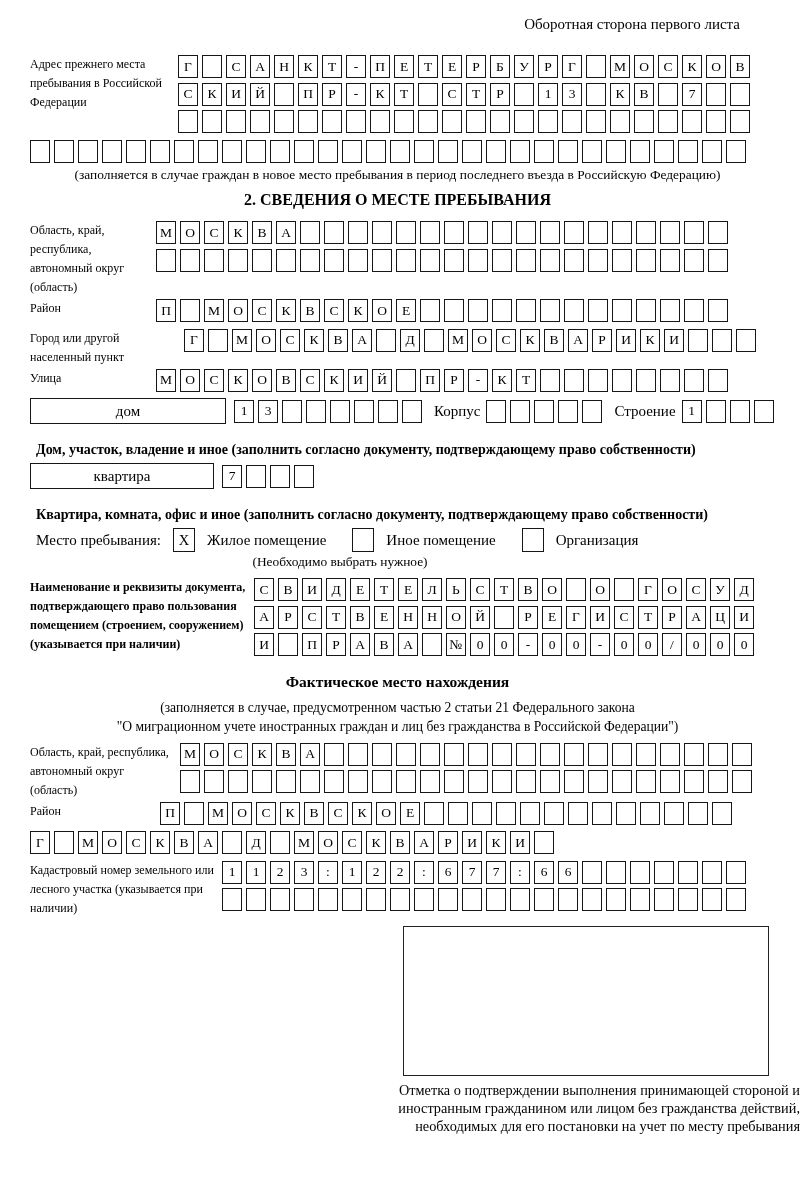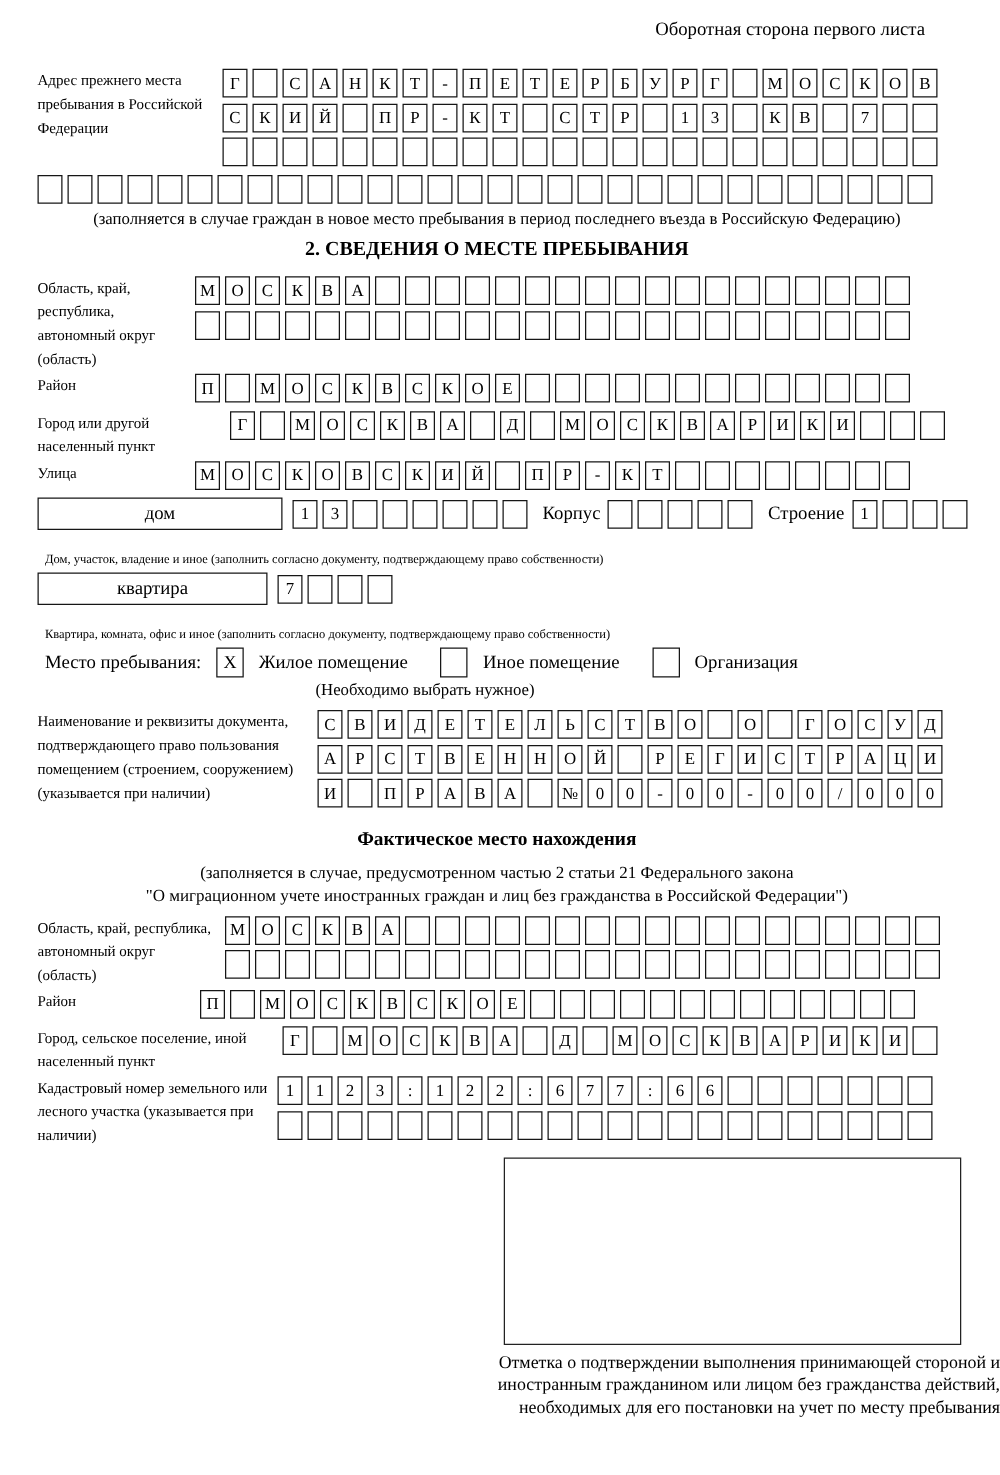--- a/index.html
+++ b/index.html
@@ -12,34 +12,34 @@
   
   .box-row{display:flex;gap:4px;margin-bottom:4.5px;}
   .cell{
     flex:0 0 auto;width:20px;height:23px;box-sizing:border-box;
     border:1.5px solid #161616;background:#fff;
     display:flex;align-items:center;justify-content:center;
     font-size:13.5px;line-height:1;
   }
   .field{display:flex;align-items:flex-start;margin-bottom:2px;}
   .field-label{font-size:12px;line-height:19px;flex:0 0 auto;box-sizing:border-box;padding-right:6px;}
-  .w126{width:126px;} .w154{width:154px;} .w224{width:224px;}
+  .w126{width:126px;} .w154{width:154px;} .w224{width:224px;font-weight:bold;}
   .w150{width:150px;} .w130{width:130px;} .w196{width:196px;} .w192{width:192px;}
   .addr-label{width:148px;}
   .rows{flex:1 1 auto;}
   .addr-note{text-align:center;font-size:13.4px;margin:1px 0 6px 0;}
   .section-title{text-align:center;font-weight:bold;font-size:16px;margin:8px 0 12px 0;}
   .inline-row{display:flex;align-items:center;margin:2px 0;}
   .wide-box{border:1.6px solid #161616;height:26px;box-sizing:border-box;
     display:flex;align-items:center;justify-content:center;font-size:15px;flex:0 0 auto;}
   .house-box{width:196px;margin-right:8px;}
   .apt-box{width:184px;margin-right:8px;}
   .inline-cells{display:flex;gap:4px;}
   .inline-label{font-size:15px;margin:0 6px 0 12px;flex:0 0 auto;}
-  .caption{font-size:10px;margin:18px 0 5px 6px;}
+  .caption{font-size:14px;margin:18px 0 5px 6px;font-weight:bold;}
   .stay-row{display:flex;align-items:center;margin:5px 0 2px 6px;font-size:15px;}
   .checkbox{
     width:22px;height:24px;box-sizing:border-box;border:1.5px solid #161616;
     display:flex;align-items:center;justify-content:center;
     font-size:14.5px;margin:0 12px;flex:0 0 auto;
   }
   .stay-opt{flex:0 0 auto;margin-right:14px;}
   .choose-note{width:620px;text-align:center;font-size:13.4px;margin-bottom:8px;}
   .fact-title{text-align:center;font-weight:bold;font-size:15.5px;margin:12px 0 8px 0;}
   .fact-note{text-align:center;font-size:13.6px;line-height:17.5px;margin-bottom:2px;}
@@ -546,21 +546,20 @@
           <div class="cell"></div>
           <div class="cell"></div>
           <div class="cell"></div>
           <div class="cell"></div>
           <div class="cell"></div>
         </div>
     </div>
   </div>
 
   <div class="field">
-    <div class="field-label w196">Город, сельское поселение, иной населенный пункт</div>
     <div class="rows">
       <div class="box-row">
           <div class="cell">Г</div>
           <div class="cell"></div>
           <div class="cell">М</div>
           <div class="cell">О</div>
           <div class="cell">С</div>
           <div class="cell">К</div>
           <div class="cell">В</div>
           <div class="cell">А</div>

